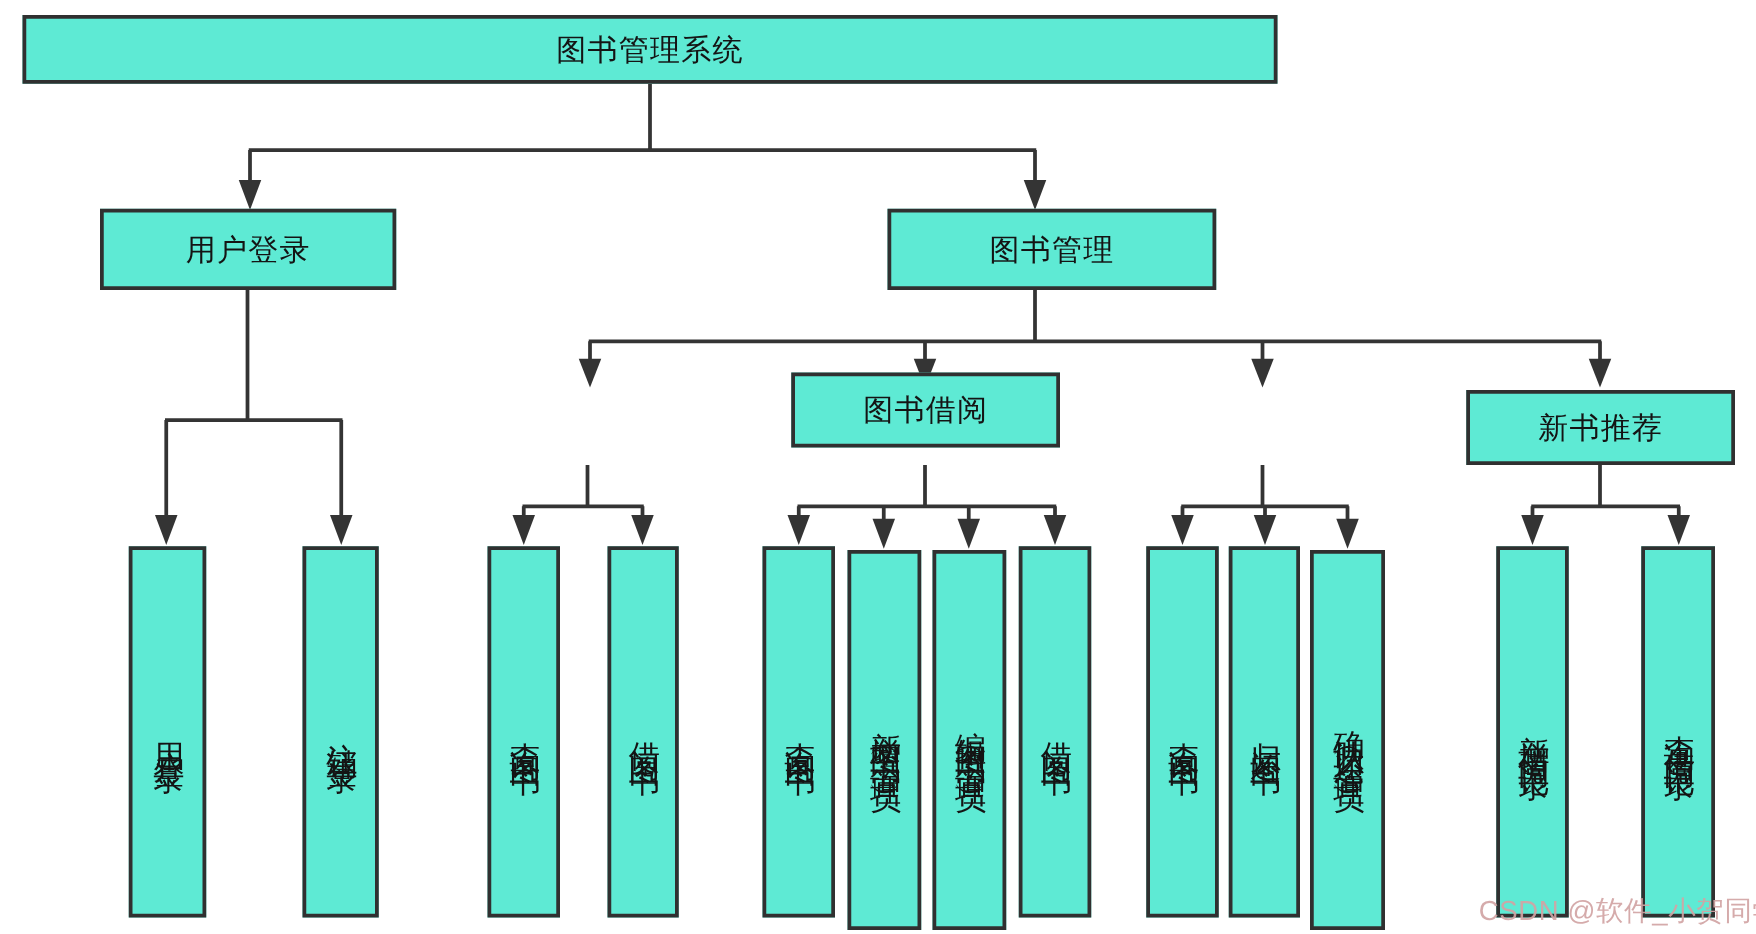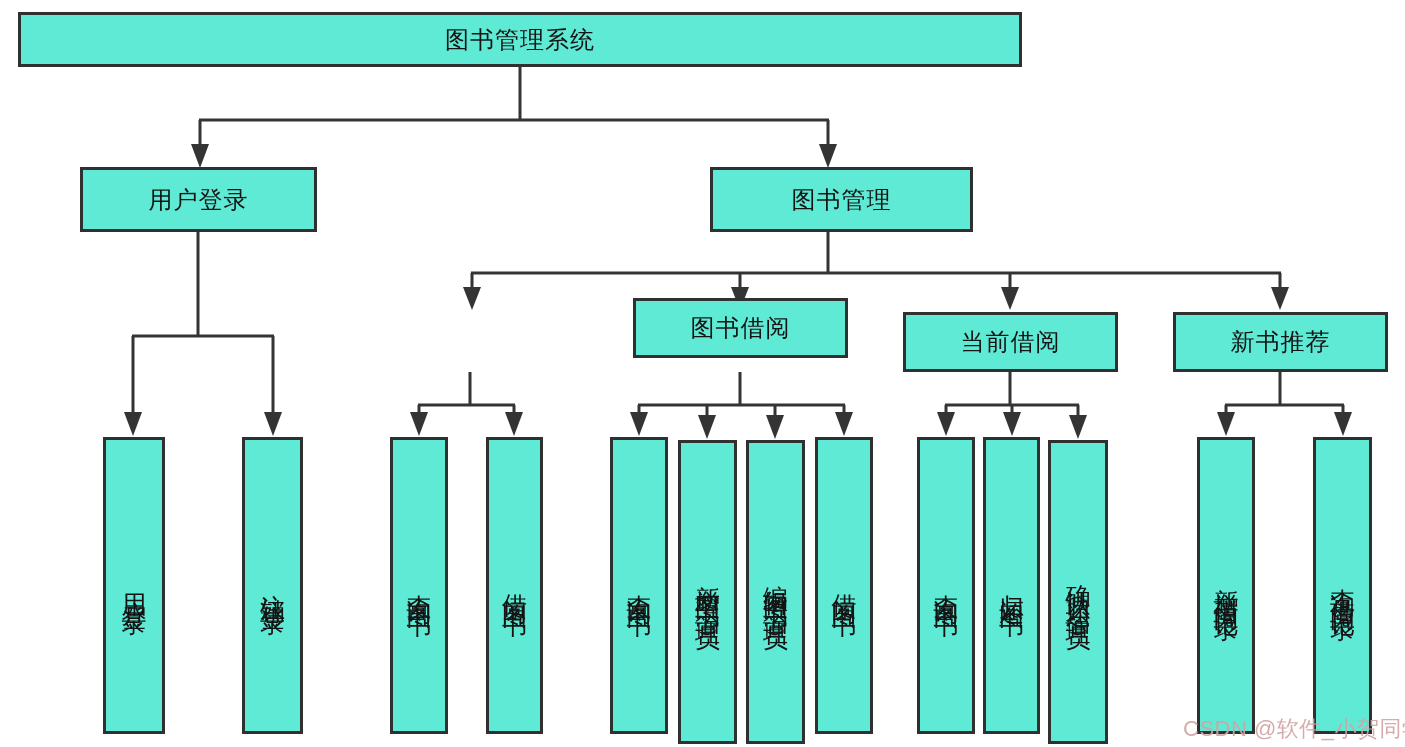--- a/index.html
+++ b/index.html
@@ -86,21 +86,20 @@
       <polygon class="arrow" points="1334,412 1352,412 1343,436"></polygon>
     </g>
   </svg>
 
   <div class="node" style="left:18px;top:12px;width:1004px;height:55px">图书管理系统</div>
 
   <div class="node" style="left:80px;top:167px;width:237px;height:65px">用户登录</div>
   <div class="node" style="left:710px;top:167px;width:263px;height:65px">图书管理</div>
 
   <div class="node" style="left:633px;top:298px;width:215px;height:60px">图书借阅</div>
-  <div class="node" style="left:903px;top:312px;width:215px;height:60px">当前借阅</div>
   <div class="node" style="left:1173px;top:312px;width:215px;height:60px">新书推荐</div>
 
   <div class="node" style="left:103px;top:437px;width:62px;height:297px">
     <span class="vtext">用户登录</span>
   </div>
   <div class="node" style="left:242px;top:437px;width:61px;height:297px">
     <span class="vtext">注销登录</span>
   </div>
 
   <div class="node" style="left:390px;top:437px;width:58px;height:297px">

